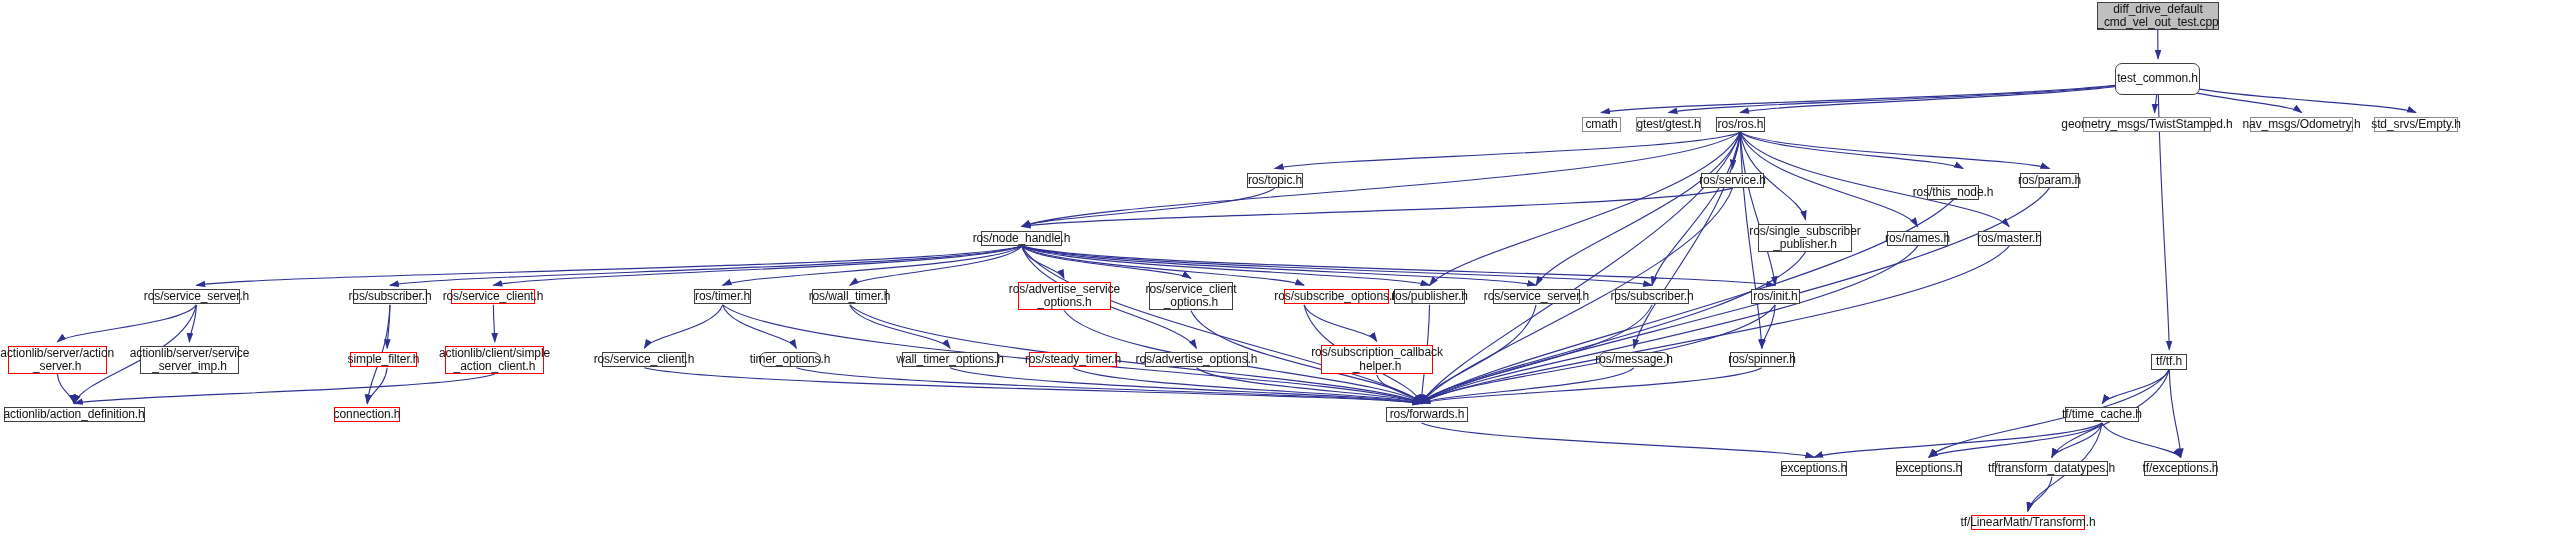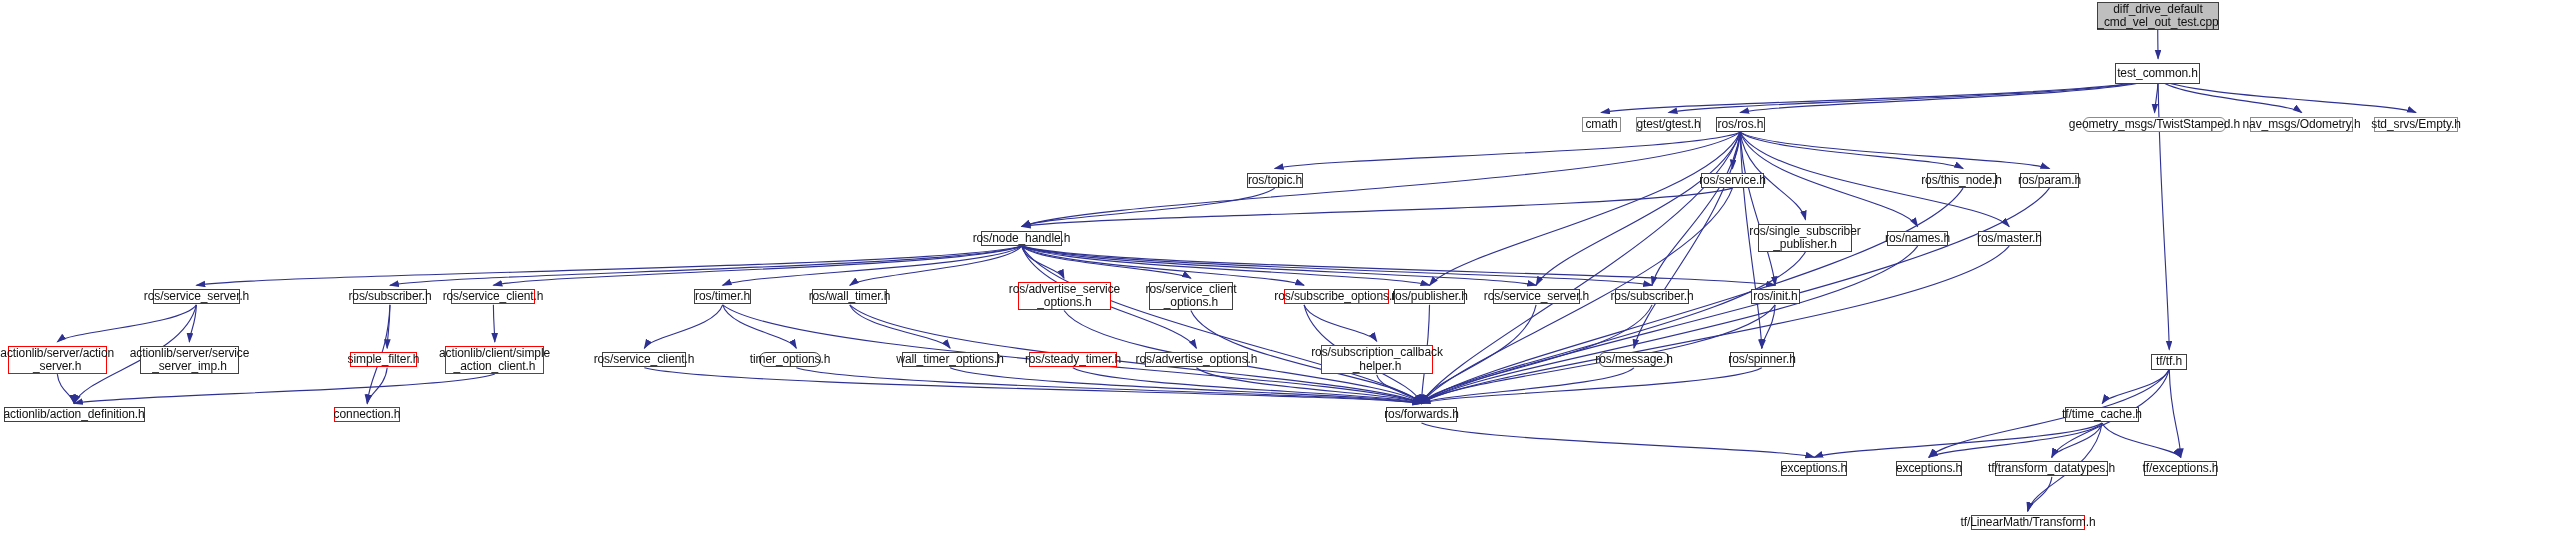--- a/index.html
+++ b/index.html
@@ -153,30 +153,30 @@
         <path class="edge-path" d="M3008,605 C2983.2,631.95 2784.8,639.1775 2760,654" marker-end="url(#arrow)"></path>
         <path class="edge-path" d="M3008,605 C3000.8,631.95 2943.2,639.1775 2936,654" marker-end="url(#arrow)"></path>
         <path class="edge-path" d="M3008,605 C3019.25,631.95 3109.25,639.1775 3120.5,654" marker-end="url(#arrow)"></path>
         <path class="edge-path" d="M3008,605 C2997.35,674.3 2912.15,692.885 2901.5,731" marker-end="url(#arrow)"></path>
         <path class="edge-path" d="M2936,682 C2932.55,708.95 2904.95,716.1775 2901.5,731" marker-end="url(#arrow)"></path>
       </g>
   </svg>
   <div id="nodes-group">
       <div class="node root" style="left: 2097px; top: 2.1px; width: 122px; height: 28px;">diff_drive_default
 _cmd_vel_out_test.cpp</div>
-      <div class="node" style="left: 2115px; top: 63px; width: 85px; height: 21px;">test_common.h</div>
+      <div class="node" style="left: 2115px; top: 63px; width: 85px; height: 32px; border-radius: 7px;">test_common.h</div>
       <div class="node thin" style="left: 1582px; top: 117px; width: 39px; height: 15.4px;">cmath</div>
       <div class="node thin" style="left: 1636px; top: 117px; width: 65px; height: 15.4px;">gtest/gtest.h</div>
       <div class="node" style="left: 1716px; top: 117px; width: 49px; height: 15.4px;">ros/ros.h</div>
-      <div class="node thin" style="left: 2083px; top: 117px; width: 143px; height: 15.4px; border-radius: 6px;">geometry_msgs/TwistStamped.h</div>
+      <div class="node thin" style="left: 2083px; top: 117px; width: 128px; height: 15.4px;">geometry_msgs/TwistStamped.h</div>
       <div class="node thin" style="left: 2250px; top: 117px; width: 103px; height: 15.4px;">nav_msgs/Odometry.h</div>
       <div class="node thin" style="left: 2374px; top: 117px; width: 84px; height: 15.4px;">std_srvs/Empty.h</div>
       <div class="node" style="left: 1247px; top: 173px; width: 56px; height: 15.4px;">ros/topic.h</div>
       <div class="node" style="left: 1701px; top: 173px; width: 63px; height: 15.4px;">ros/service.h</div>
-      <div class="node" style="left: 1927px; top: 173px; width: 69px; height: 15.4px;">ros/this_node.h</div>
+      <div class="node" style="left: 1927px; top: 185px; width: 52px; height: 15.4px;">ros/this_node.h</div>
       <div class="node" style="left: 2020px; top: 173px; width: 59px; height: 15.4px;">ros/param.h</div>
       <div class="node" style="left: 981px; top: 231px; width: 81px; height: 15.4px;">ros/node_handle.h</div>
       <div class="node" style="left: 1758px; top: 224px; width: 94px; height: 28px;">ros/single_subscriber
 _publisher.h</div>
       <div class="node" style="left: 1887px; top: 231px; width: 61px; height: 15.4px;">ros/names.h</div>
       <div class="node" style="left: 1978px; top: 231px; width: 63px; height: 15.4px;">ros/master.h</div>
       <div class="node" style="left: 153px; top: 289px; width: 87px; height: 15.4px;">ros/service_server.h</div>
       <div class="node" style="left: 353px; top: 289px; width: 74px; height: 15.4px;">ros/subscriber.h</div>
       <div class="node red" style="left: 451px; top: 289px; width: 84px; height: 15.4px;">ros/service_client.h</div>
       <div class="node" style="left: 694px; top: 289px; width: 57px; height: 15.4px;">ros/timer.h</div>
@@ -202,21 +202,21 @@
       <div class="node" style="left: 902px; top: 352px; width: 96px; height: 15.4px;">wall_timer_options.h</div>
       <div class="node red" style="left: 1029px; top: 352px; width: 88px; height: 15.4px;">ros/steady_timer.h</div>
       <div class="node" style="left: 1145px; top: 352px; width: 103px; height: 15.4px;">ros/advertise_options.h</div>
       <div class="node red" style="left: 1321px; top: 345px; width: 112px; height: 29px;">ros/subscription_callback
 _helper.h</div>
       <div class="node" style="left: 1599px; top: 352px; width: 70px; height: 15.4px; border-radius: 6px;">ros/message.h</div>
       <div class="node" style="left: 1730px; top: 352px; width: 64px; height: 15.4px;">ros/spinner.h</div>
       <div class="node" style="left: 2151px; top: 354px; width: 36px; height: 16px;">tf/tf.h</div>
       <div class="node" style="left: 3.5px; top: 407px; width: 141px; height: 15.4px;">actionlib/action_definition.h</div>
       <div class="node red" style="left: 334px; top: 407px; width: 66px; height: 15.4px;">connection.h</div>
-      <div class="node" style="left: 1386px; top: 407px; width: 71px; height: 15.4px;">ros/forwards.h</div>
+      <div class="node" style="left: 1386px; top: 407px; width: 82px; height: 15.4px;">ros/forwards.h</div>
       <div class="node" style="left: 2065px; top: 407px; width: 74px; height: 15.4px;">tf/time_cache.h</div>
       <div class="node" style="left: 1781px; top: 461px; width: 66px; height: 15.4px;">exceptions.h</div>
       <div class="node" style="left: 1896px; top: 461px; width: 66px; height: 15.4px;">exceptions.h</div>
       <div class="node" style="left: 1995px; top: 461px; width: 113px; height: 15.4px;">tf/transform_datatypes.h</div>
       <div class="node" style="left: 2144px; top: 461px; width: 73px; height: 15.4px;">tf/exceptions.h</div>
       <div class="node red" style="left: 1971px; top: 515px; width: 114px; height: 15.4px;">tf/LinearMath/Transform.h</div>
     </div>
 </div>
 
 

